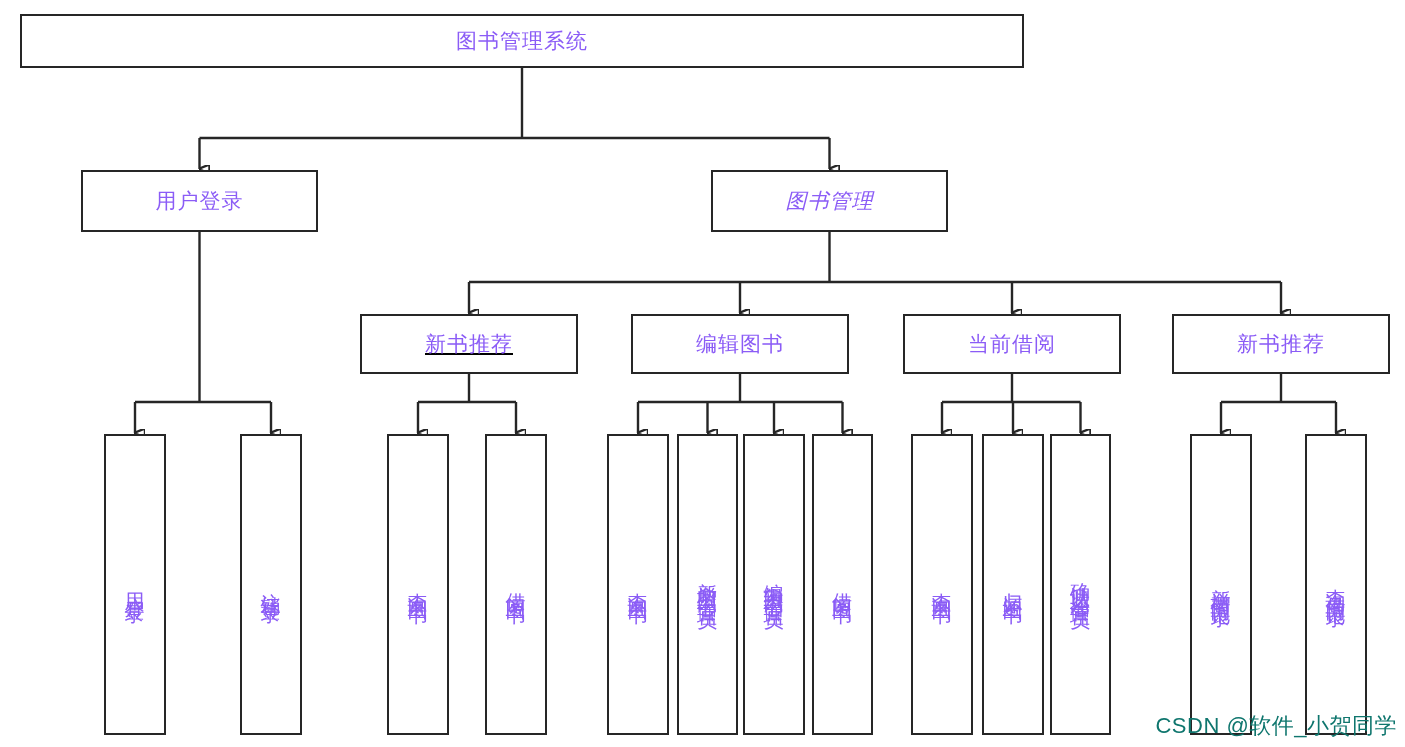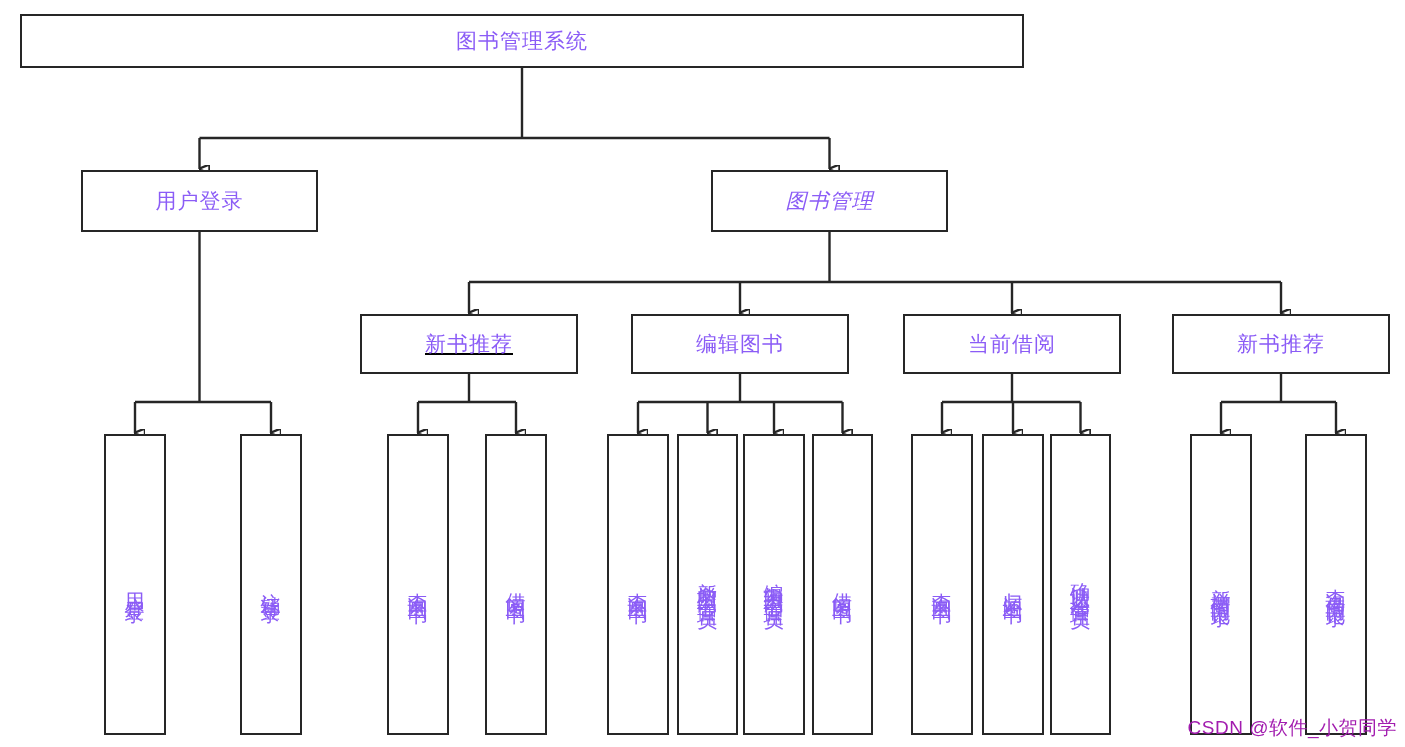--- a/index.html
+++ b/index.html
@@ -47,22 +47,22 @@
     text-orientation: upright;
     font-size: 20px;
     letter-spacing: 4px;
     white-space: nowrap;
     line-height: 1;
   }
   .watermark {
     position: absolute;
     right: 8px;
     bottom: 6px;
-    font-size: 19px;
-    color: #a21caf;
+    font-size: 22px;
+    color: #0f766e;
     letter-spacing: 0.5px;
     white-space: nowrap;
     pointer-events: none;
   }
   svg.links {
     position: absolute;
     left: 0;
     top: 0;
     width: 1405px;
     height: 747px;

